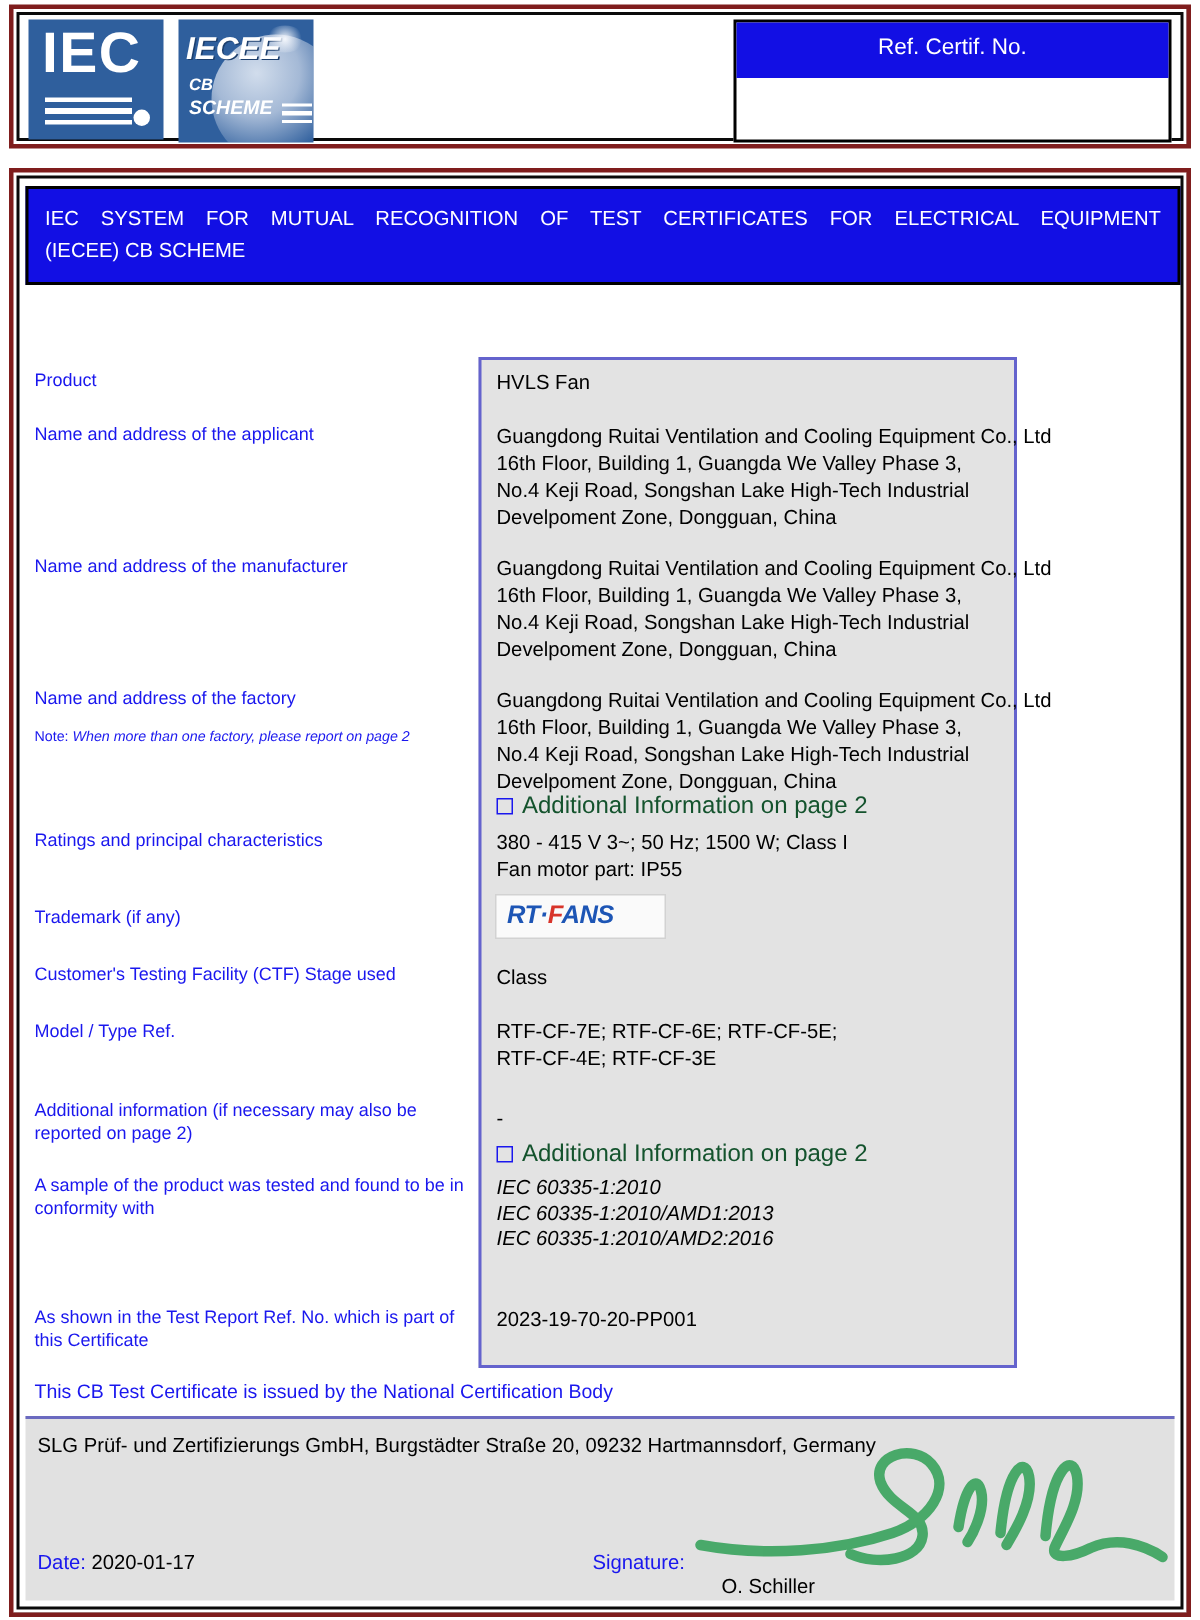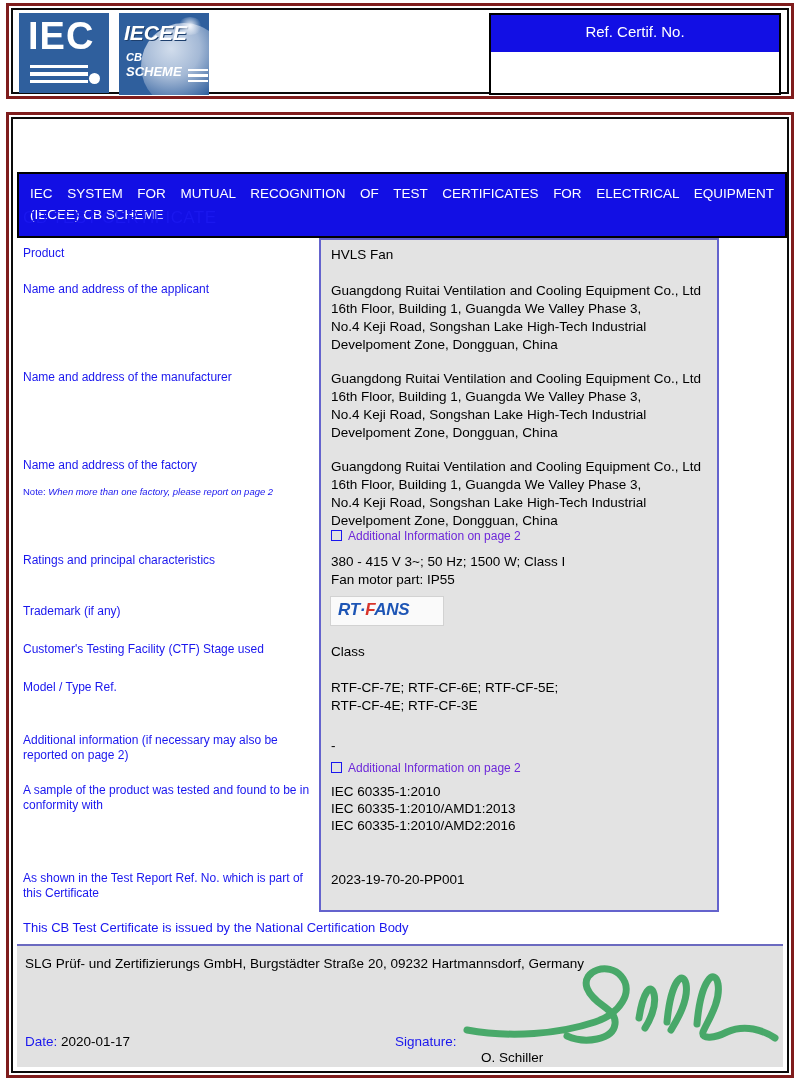--- a/index.html
+++ b/index.html
@@ -48,38 +48,38 @@
   #ref-box { position:absolute; right:6px; top:3px; width:292px; height:82px; border:2px solid #000; background:#fff; }
   #ref-box .hdr { background:#120fe4; color:#fff; height:37px; text-align:center; font-size:15px; padding-top:8px; }
   #ref-box .val { text-align:center; font-size:21px; font-weight:700; color:#000; margin-top:9px; letter-spacing:.5px; }
 
   
   #main-frame { left:6px; top:112px; width:788px; height:966px; }
 
   #banner {
     position:absolute; left:4px; top:5px; width:770px; height:66px;
     background:#120fe4; border:2px solid #000; color:#fff;
-    padding:9px 11px; font-size:13.5px; line-height:21px;margin-top:48px;
+    padding:9px 11px; font-size:13.5px; line-height:21px;
   }
   #banner .jl { text-align:justify; text-align-last:justify; }
 
   #doc-title { position:absolute; left:10px; top:89px; color:#1a17ee; font-size:17px; letter-spacing:.4px; }
 
   .lbl { position:absolute; left:10px; width:292px; color:#1a17ee; font-size:12px; line-height:15px; }
   .note { position:absolute; left:10px; width:300px; color:#1a17ee; font-size:9.5px; }
   .note em { font-style:italic; }
 
   #value-box {
-    position:absolute; left:306px; top:119px; width:400px; height:674px;
+    position:absolute; left:306px; top:119px; width:359px; height:674px;
     background:#e3e3e3; border:2px solid #6463cd;
   }
   .val-item { position:absolute; left:10px; color:#000; font-size:13.5px; line-height:18px; width:420px; }
-  .std { line-height:17px; }
-
-  .cb-row { position:absolute; left:10px; color:#6d28d9; font-size:12px; }
+  .std { line-height:17px;font-style:italic; }
+
+  .cb-row { position:absolute; left:10px; color:#14532d; font-size:16px; }
   .cb-box { display:inline-block; width:11px; height:11px; border:1.5px solid #1a17ee; margin-right:6px; vertical-align:-1px; background:#e3e3e3; }
 
   #rtfans {
     position:absolute; left:10px; top:357px; width:112px; height:28px;
     background:#fafafa; box-shadow:0 0 0 1px #d2d2d2;
     font-style:italic; font-weight:700; font-size:17px; padding:3px 14px 0 7px; letter-spacing:-0.3px;
   }
   #rtfans .b { color:#1d55b5; } #rtfans .r { color:#d8342a; }
 
   #issued-line { position:absolute; left:10px; top:801px; color:#1a17ee; font-size:13px; }
@@ -126,21 +126,20 @@
 </div>
 
 <div class="dframe" id="main-frame">
   <div class="inner">
 
     <div id="banner">
       <div class="jl">IEC SYSTEM FOR MUTUAL RECOGNITION OF TEST CERTIFICATES FOR ELECTRICAL EQUIPMENT</div>
       <div>(IECEE) CB SCHEME</div>
     </div>
 
-    <div id="doc-title">CB TEST CERTIFICATE</div>
 
     <div class="lbl" style="top:127px">Product</div>
     <div class="lbl" style="top:163px">Name and address of the applicant</div>
     <div class="lbl" style="top:251px">Name and address of the manufacturer</div>
     <div class="lbl" style="top:339px">Name and address of the factory</div>
     <div class="note" style="top:367px"><span>Note: </span><em>When more than one factory, please report on page 2</em></div>
     <div class="lbl" style="top:434px">Ratings and principal characteristics</div>
     <div class="lbl" style="top:485px">Trademark (if any)</div>
     <div class="lbl" style="top:523px">Customer's Testing Facility (CTF) Stage used</div>
     <div class="lbl" style="top:561px">Model / Type Ref.</div>

